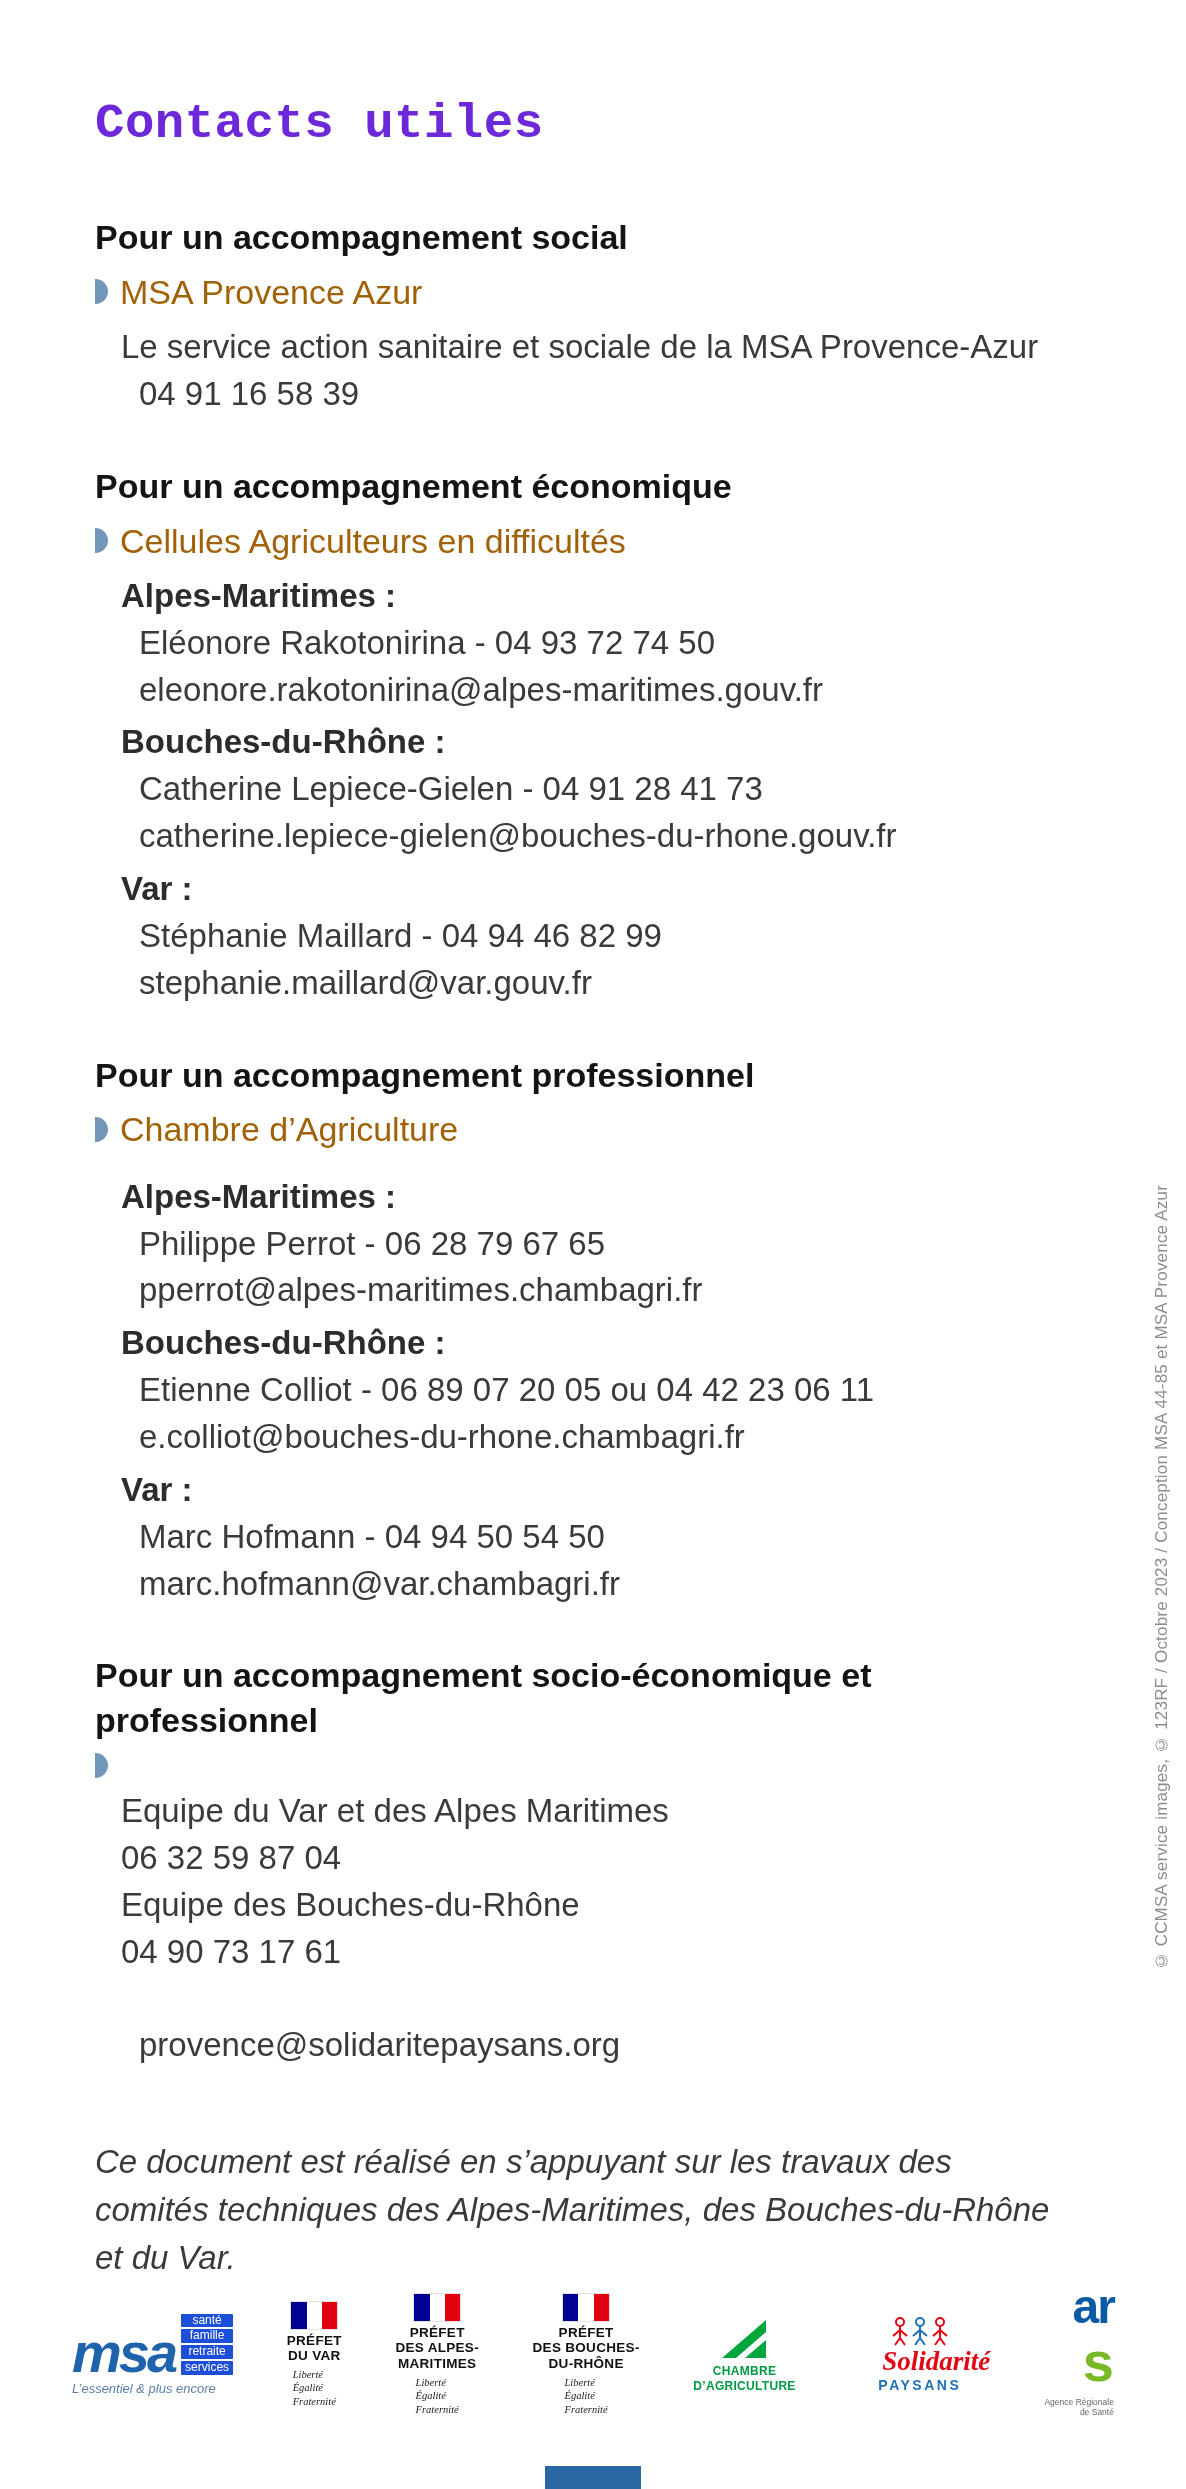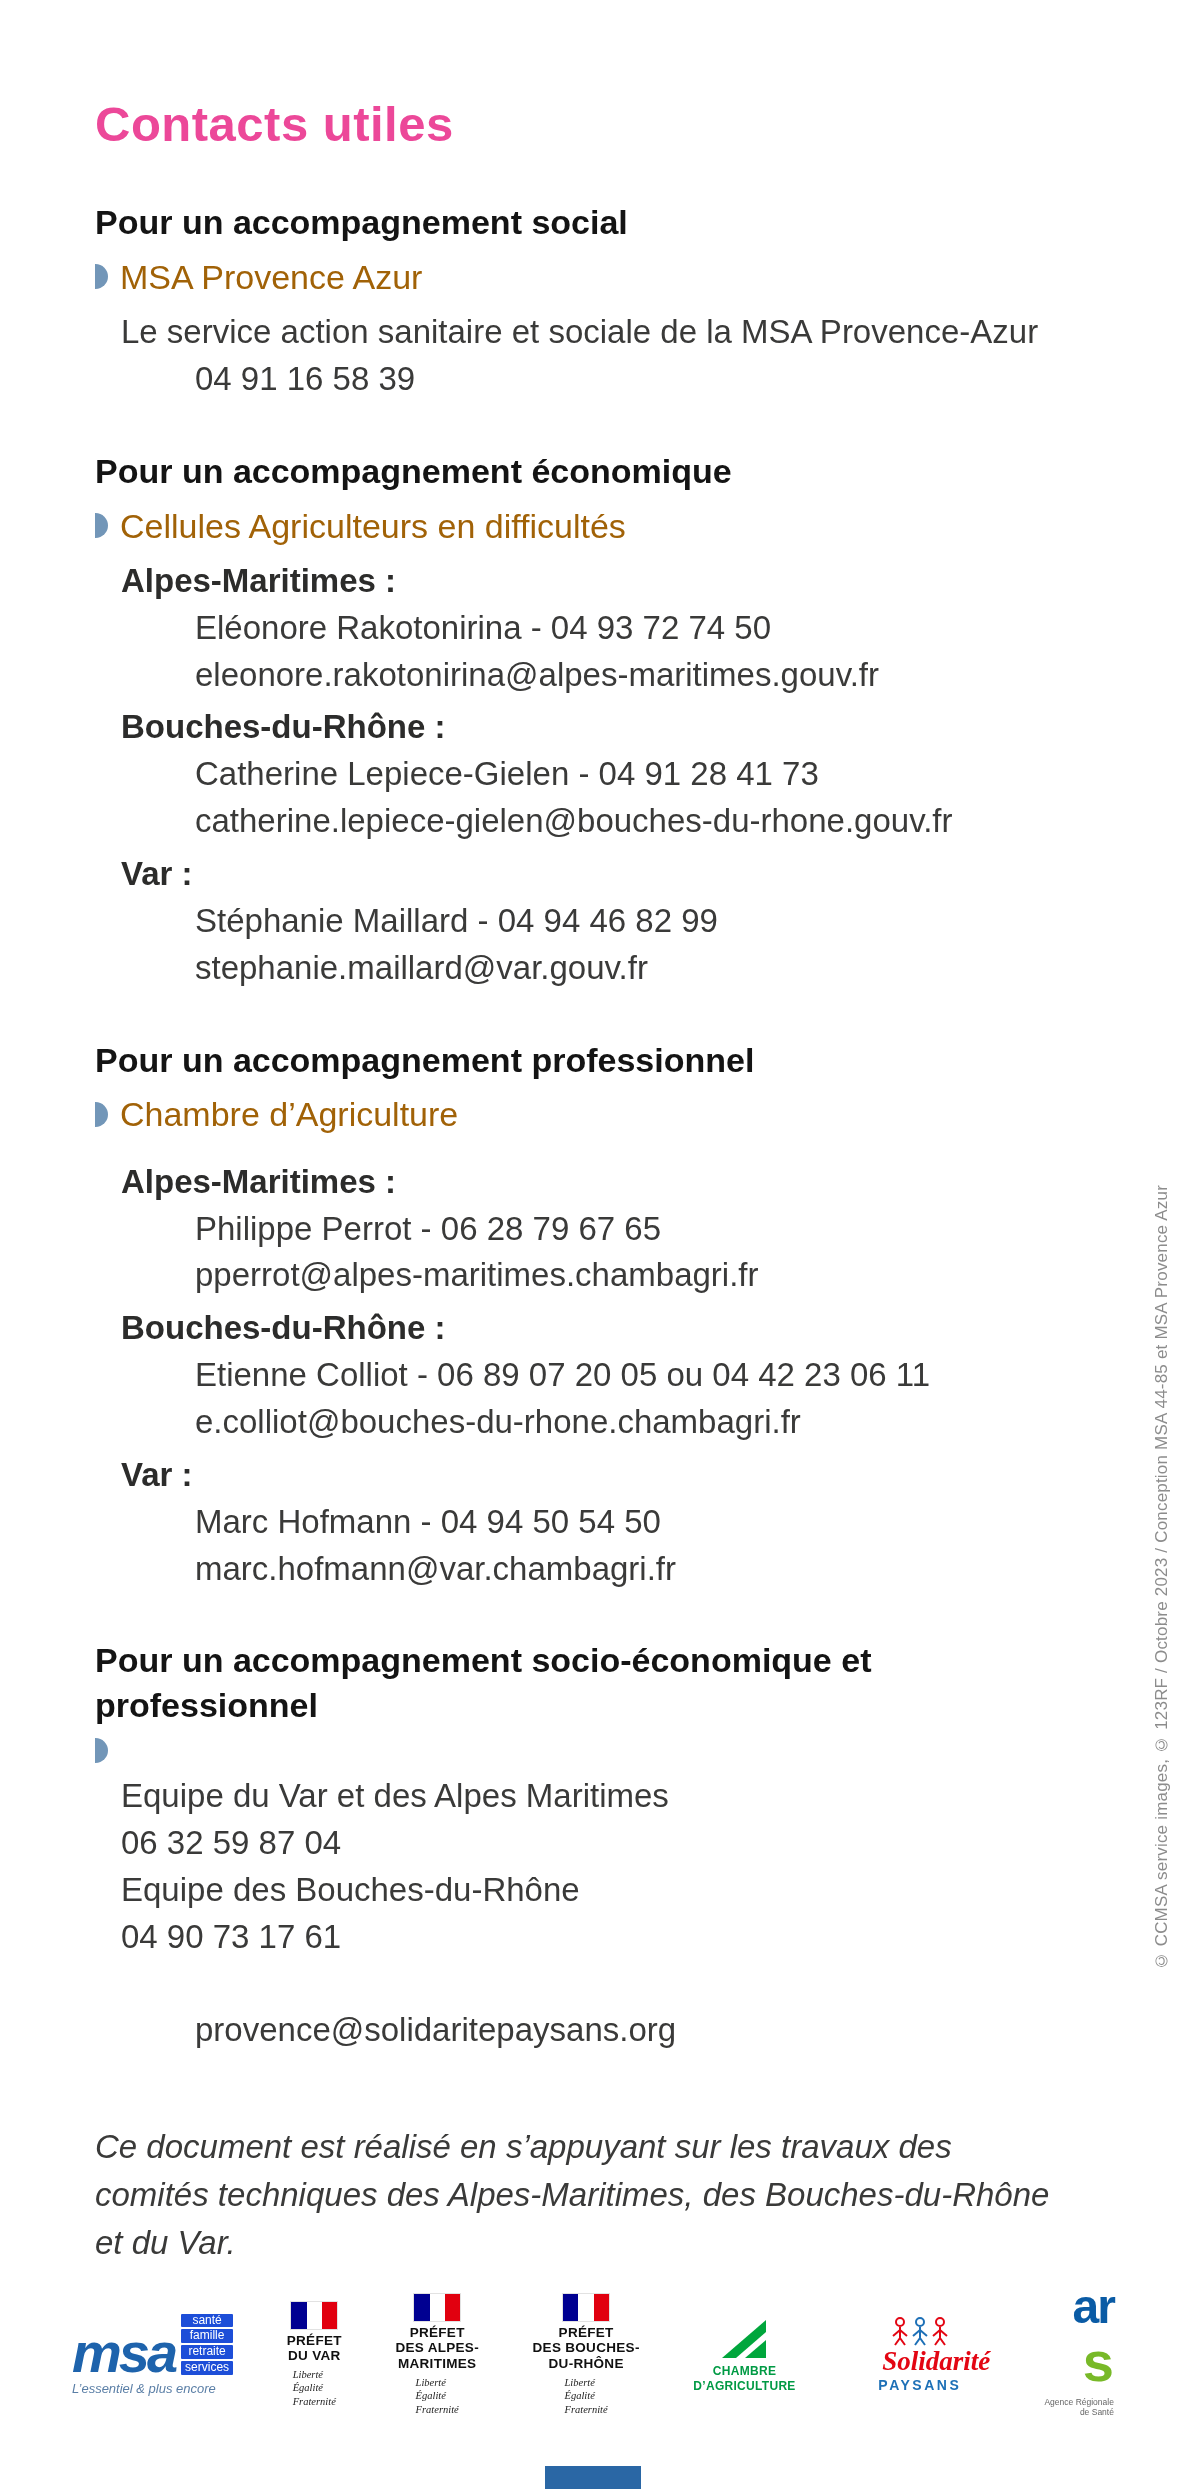--- a/index.html
+++ b/index.html
@@ -1,32 +1,32 @@
 <!DOCTYPE html>
 <html><head>
 <meta charset="utf-8">
 <style>
   * { margin:0; padding:0; box-sizing:border-box; }
   html,body { background:#ffffff; }
   body { font-family:"Liberation Sans","DejaVu Sans",sans-serif; color:#3a3a39; }
   .page { position:relative; width:1186px; height:2489px; background:#fff; overflow:hidden;
           padding:96px 100px 0 95px; }
 
-  .title { color:#ec4899; font-size:49px; font-weight:700; letter-spacing:.5px; margin-bottom:48px; }
+  .title { color:#6d28d9; font-size:49px; font-weight:700; letter-spacing:.5px; margin-bottom:63px;font-family:Liberation Mono, monospace; }
 
   .sec { margin-top:46px; }
   .sec-heading { font-size:34px; font-weight:700; color:#141414; line-height:1.32;
                  margin-bottom:10px; max-width:860px; }
   .org-line { display:flex; align-items:center; gap:12px; margin-bottom:10px; }
   .marker { width:13px; height:25px; background:#7296b8; border-radius:0 13px 13px 0; flex:none; }
   .org-text { color:#a16207; font-size:34px; line-height:1.3; }
 
   .body { font-size:33px; color:#3a3a39; line-height:1.42; }
   .ind1 { margin-left:26px; }
-  .ind2 { margin-left:100px; }
+  .ind2 { margin-left:44px; }
   .desc { max-width:930px; }
   .region { font-weight:700; color:#2c2c2b; }
   .gap-top { margin-top:46px; }
   .small-gap { margin-top:6px; }
 
   .note { font-style:italic; font-size:33px; line-height:1.45; color:#3a3a39;
           margin-top:70px; max-width:960px; }
 
   .credit { position:absolute; right:14px; top:1185px; writing-mode:vertical-rl;
             transform:rotate(180deg); font-size:17px; color:#8c8c8c; letter-spacing:.2px;

